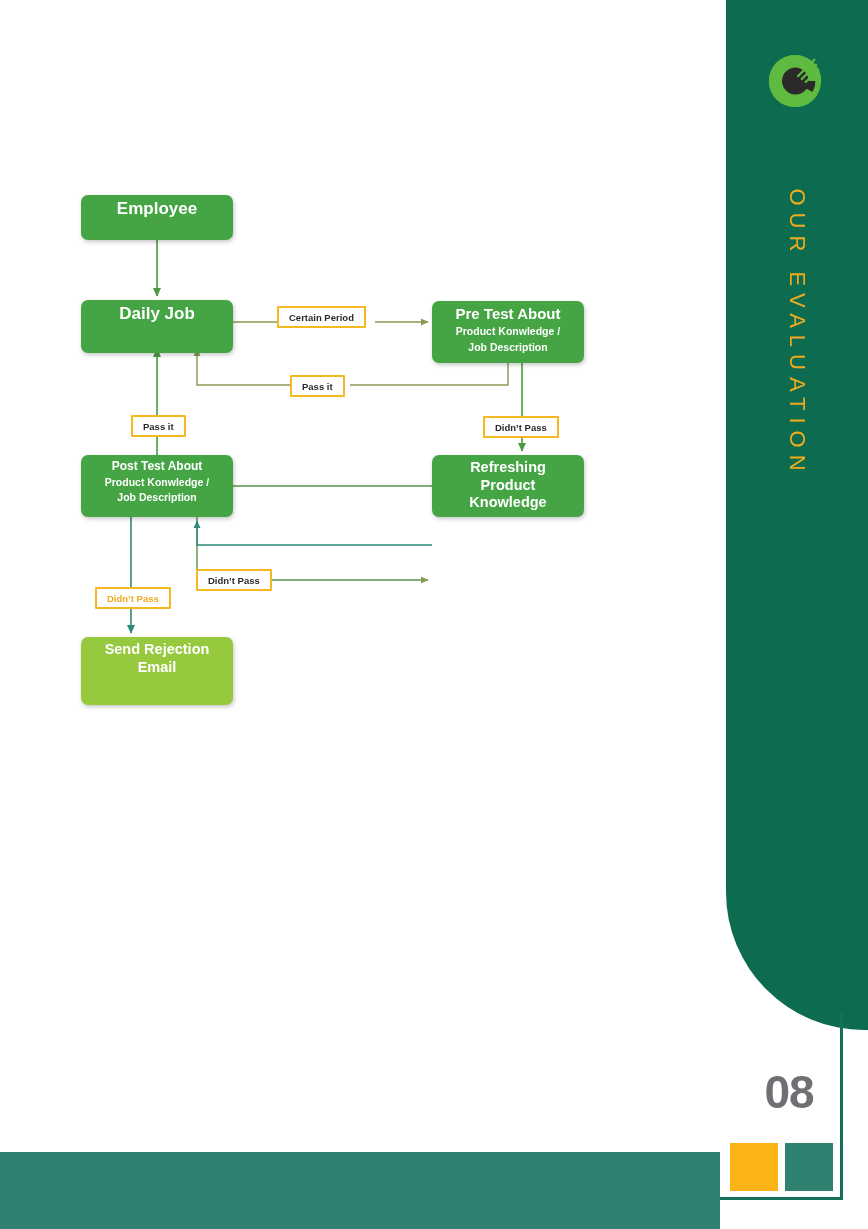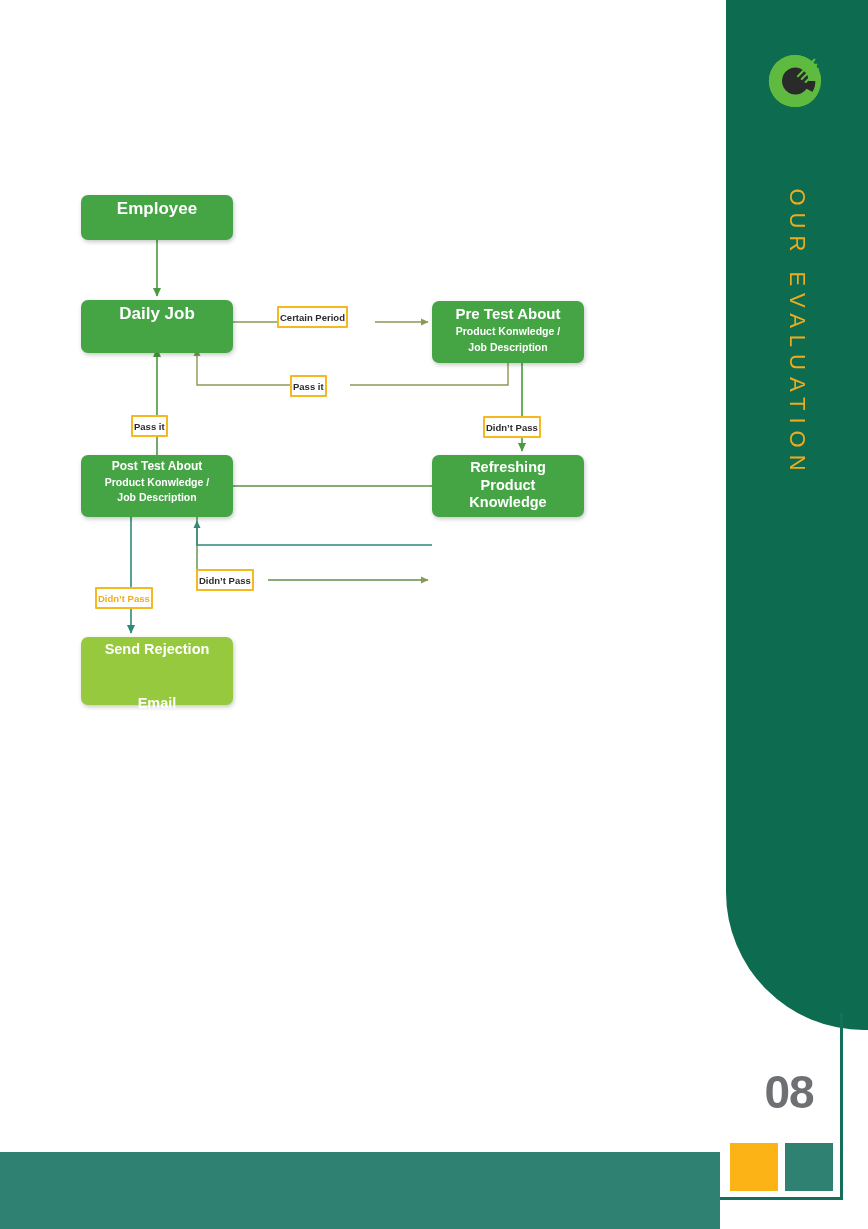--- a/index.html
+++ b/index.html
@@ -76,21 +76,21 @@
     font-weight: 700;
     line-height: 1.22;
   }
   .node .n-sub {
     font-weight: 700;
     line-height: 1.3;
   }
 
   .node.green   { background: #45a545; }
   .node.teal    { background: #16997c; }
-  .node.lime    { background: #96c93d; gap: 36px; }
+  .node.lime    { background: #96c93d; }
 
   
   #node-employee   { left: 81px;  top: 195px; width: 152px; height: 45px; }
   #node-employee .n-title { font-size: 17px; }
 
   #node-dailyjob   { left: 81px;  top: 300px; width: 152px; height: 53px; }
   #node-dailyjob .n-title { font-size: 17px; }
 
   #node-pretest    { left: 432px; top: 301px; width: 152px; height: 62px; }
   #node-pretest .n-title { font-size: 15px; }
@@ -114,21 +114,21 @@
     position: absolute;
     background: #ffffff;
     border: 2.5px solid #f5b820;
     color: #2b2b2b;
     font-size: 9.5px;
     font-weight: 700;
     display: flex;
     align-items: center;
     justify-content: center;
     white-space: nowrap;
-    padding: 0 1px;
+    padding: 0 10px;
     height: 22px;
     border-radius: 1px;
   }
   .edge-label.gold-text { color: #f0ab1d; }
 
   #lbl-certain   { left: 277px; top: 306px; }
   #lbl-passit-mid{ left: 290px; top: 375px; }
   #lbl-passit-left{ left: 131px; top: 415px; }
   #lbl-didnt-right{ left: 483px; top: 416px; }
   #lbl-didnt-mid { left: 196px; top: 569px; }

